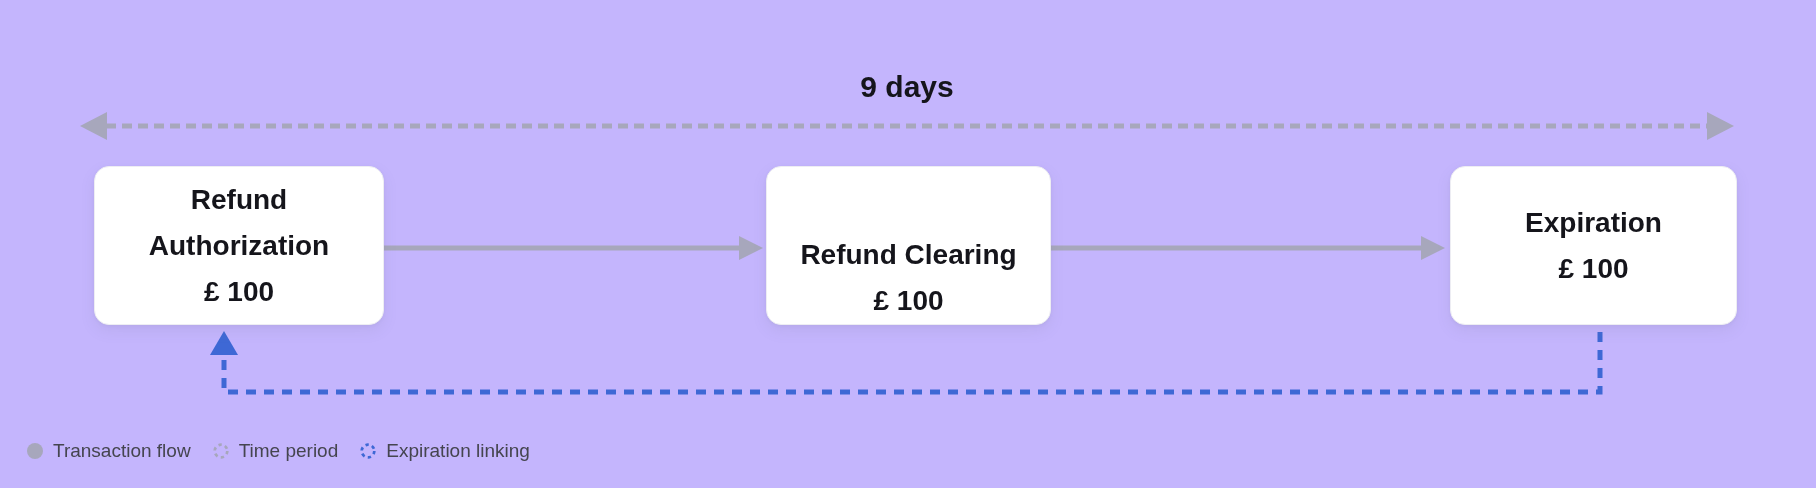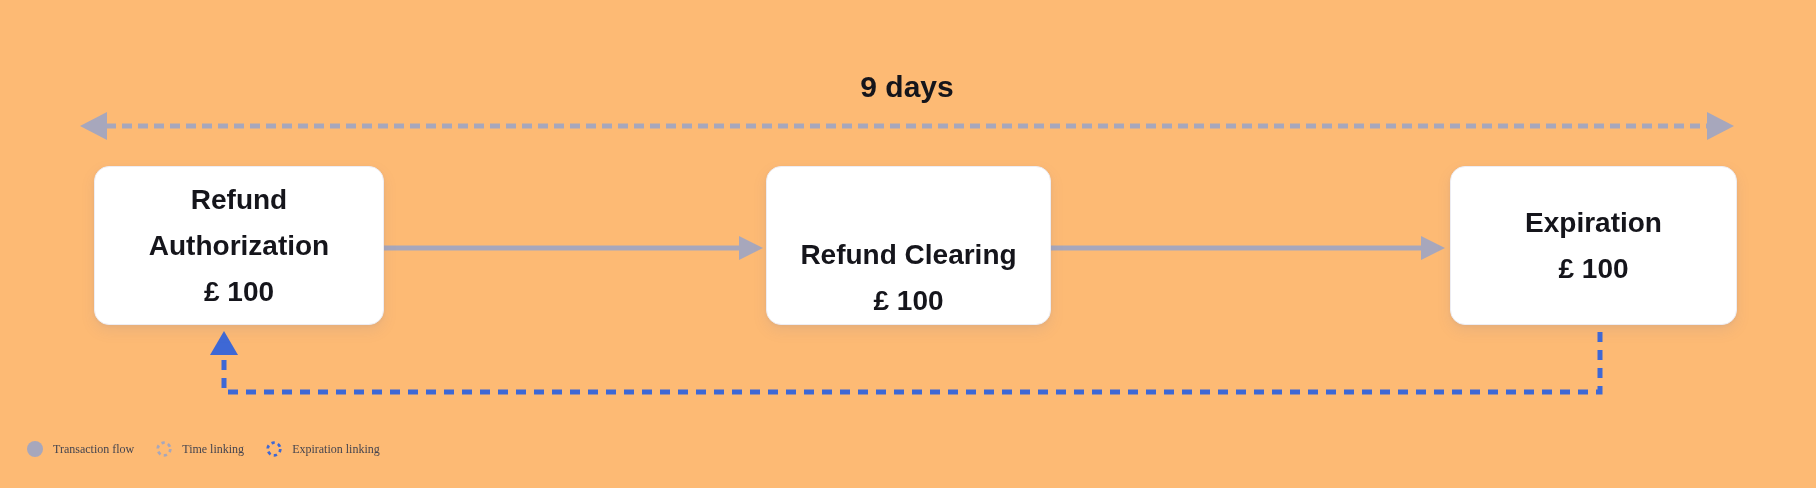--- a/index.html
+++ b/index.html
@@ -1,17 +1,17 @@
 <!DOCTYPE html>
 <html style="--flow: #a7a7bc; --linking: #3e68d5; --ink: #15151b; --legend: #45454f;"><head>
 <meta charset="utf-8">
 <style>
   html,body{margin:0;padding:0;background:#ffffff;}
   .canvas{
-    position:relative;width:1816px;height:488px;background:#fdba74;
+    position:relative;width:1816px;height:488px;background:#c4b5fd;
     font-family:"Liberation Sans","DejaVu Sans",sans-serif;overflow:hidden;
   }
   .arrow-layer{position:absolute;left:0;top:0;width:1816px;height:488px;}
   .flow-stroke{stroke:var(--flow);stroke-width:5;fill:none;}
   .flow-dash{stroke:var(--flow);stroke-width:5;fill:none;stroke-dasharray:10 6;}
   .flow-fill{fill:var(--flow);stroke:none;}
   .link-dash{stroke:var(--linking);stroke-width:5;fill:none;stroke-dasharray:10 8;}
   .link-fill{fill:var(--linking);stroke:none;}
   .time-label{
     position:absolute;top:70px;left:907px;transform:translateX(-50%);
@@ -28,21 +28,21 @@
     font-size:28px;font-weight:700;line-height:46px;color:var(--ink);
   }
   .node-1{left:94px;width:290px;}
   .node-2{left:766px;width:285px;justify-content:flex-end;}
   .node-3{left:1450px;width:287px;}
   .legend{
     position:absolute;left:26px;top:440px;
     display:flex;align-items:center;gap:21px;
   }
   .legend-item{display:flex;align-items:center;gap:9px;}
-  .legend-label{font-size:12px;color:var(--legend);white-space:nowrap;font-family:Liberation Serif, serif;}
+  .legend-label{font-size:19px;color:var(--legend);white-space:nowrap;}
   .legend-icon{display:block;width:18px;height:18px;}
 </style>
 </head>
 <body>
 
 <div class="canvas">
 
   <div class="time-label">9 days</div>
 
   <svg class="arrow-layer" viewBox="0 0 1816 488" xmlns="http://www.w3.org/2000/svg">
@@ -88,21 +88,21 @@
     <div class="legend-item">
       <svg class="legend-icon" viewBox="0 0 18 18">
         <circle cx="9" cy="9" r="8" style="fill:var(--flow);"></circle>
       </svg>
       <span class="legend-label">Transaction flow</span>
     </div>
     <div class="legend-item">
       <svg class="legend-icon" viewBox="0 0 18 18">
         <circle cx="9" cy="9" r="6.3" style="fill:none;stroke:var(--flow);stroke-width:2.7;stroke-dasharray:3.3 3.3;"></circle>
       </svg>
-      <span class="legend-label">Time linking</span>
+      <span class="legend-label">Time period</span>
     </div>
     <div class="legend-item">
       <svg class="legend-icon" viewBox="0 0 18 18">
         <circle cx="9" cy="9" r="6.3" style="fill:none;stroke:var(--linking);stroke-width:2.7;stroke-dasharray:3.3 3.3;"></circle>
       </svg>
       <span class="legend-label">Expiration linking</span>
     </div>
   </div>
 
 </div>

